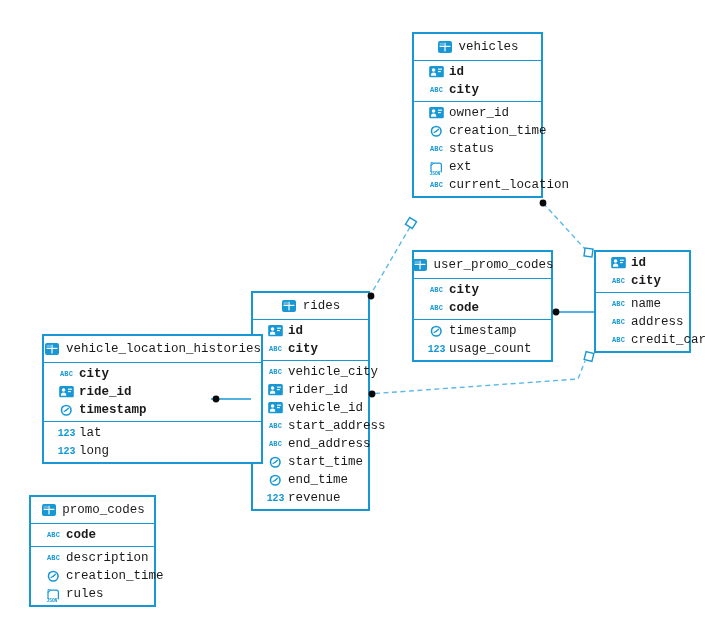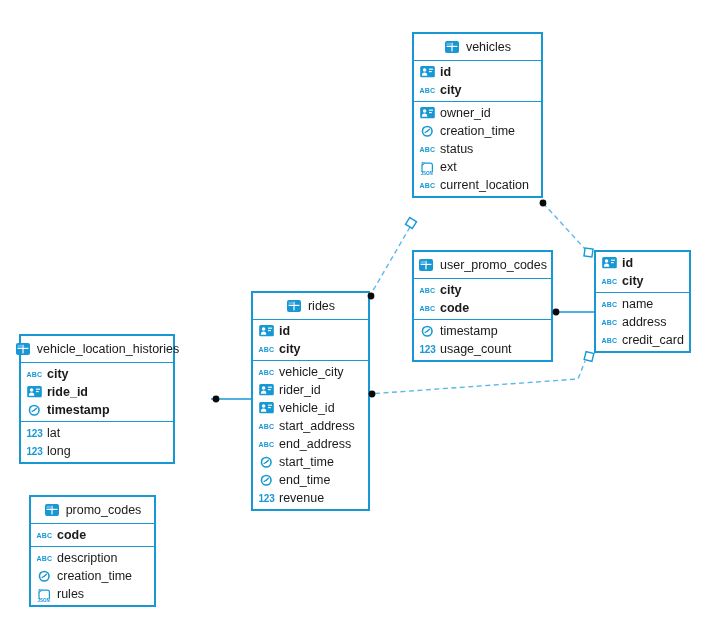--- a/index.html
+++ b/index.html
@@ -3,35 +3,35 @@
 <meta charset="utf-8">
 <style>
   :root{
     --blue:#1798d5;
     --dash:#5cb8e8;
     --ink:#1a1a1a;
   }
   html,body{margin:0;padding:0;background:#fff;}
   .canvas{
     position:relative;width:705px;height:636px;background:#fff;
-    font-family:Liberation Sans, sans-serif;color:var(--ink);overflow:hidden;
+    font-family:Liberation Mono, monospace;color:var(--ink);overflow:hidden;
   }
   .dbtable{
     position:absolute;background:#fff;border:2px solid var(--blue);
     box-sizing:border-box;z-index:1;
   }
   .thead{
     display:flex;align-items:center;justify-content:center;gap:5px;
     height:26px;border-bottom:1.5px solid var(--blue);
     font-size:12.5px;white-space:nowrap;
   }
   .sect{padding:2px 0;}
   .sect.keys{border-bottom:1px solid var(--blue);}
   .trow{
-    display:flex;align-items:center;height:18px;padding:0 5px;gap:4px;
+    display:flex;align-items:center;height:18px;padding:0 14px;gap:4px;
     font-size:12.5px;white-space:nowrap;
   }
   .fname.key{font-weight:700;}
   .ic{
     width:17px;min-width:17px;height:14px;display:inline-flex;
     align-items:center;justify-content:center;position:relative;
   }
   .ic-abc{color:var(--blue);font-size:7px;font-weight:700;letter-spacing:.2px;}
   .ic-num{color:var(--blue);font-size:10px;font-weight:700;letter-spacing:-.2px;}
   .icn-table{width:14px;height:12px;}
@@ -272,21 +272,21 @@
           </span>
         <span class="fname">end_time</span>
       </div>
       <div class="trow">
         <span class="ic ic-num">123</span>
         <span class="fname">revenue</span>
       </div>
     </div>
   </div>
 
-  <div class="dbtable" style="left:19px;top:334px;width:156px;">
+  <div class="dbtable" style="left:42px;top:334px;width:221px;">
     <div class="thead">
       <span class="ic">
           <svg class="icn-table">
             <use href="#sym-table"></use>
           </svg>
         </span>
       <span>vehicle_location_histories</span>
     </div>
     <div class="sect keys">
       <div class="trow">

